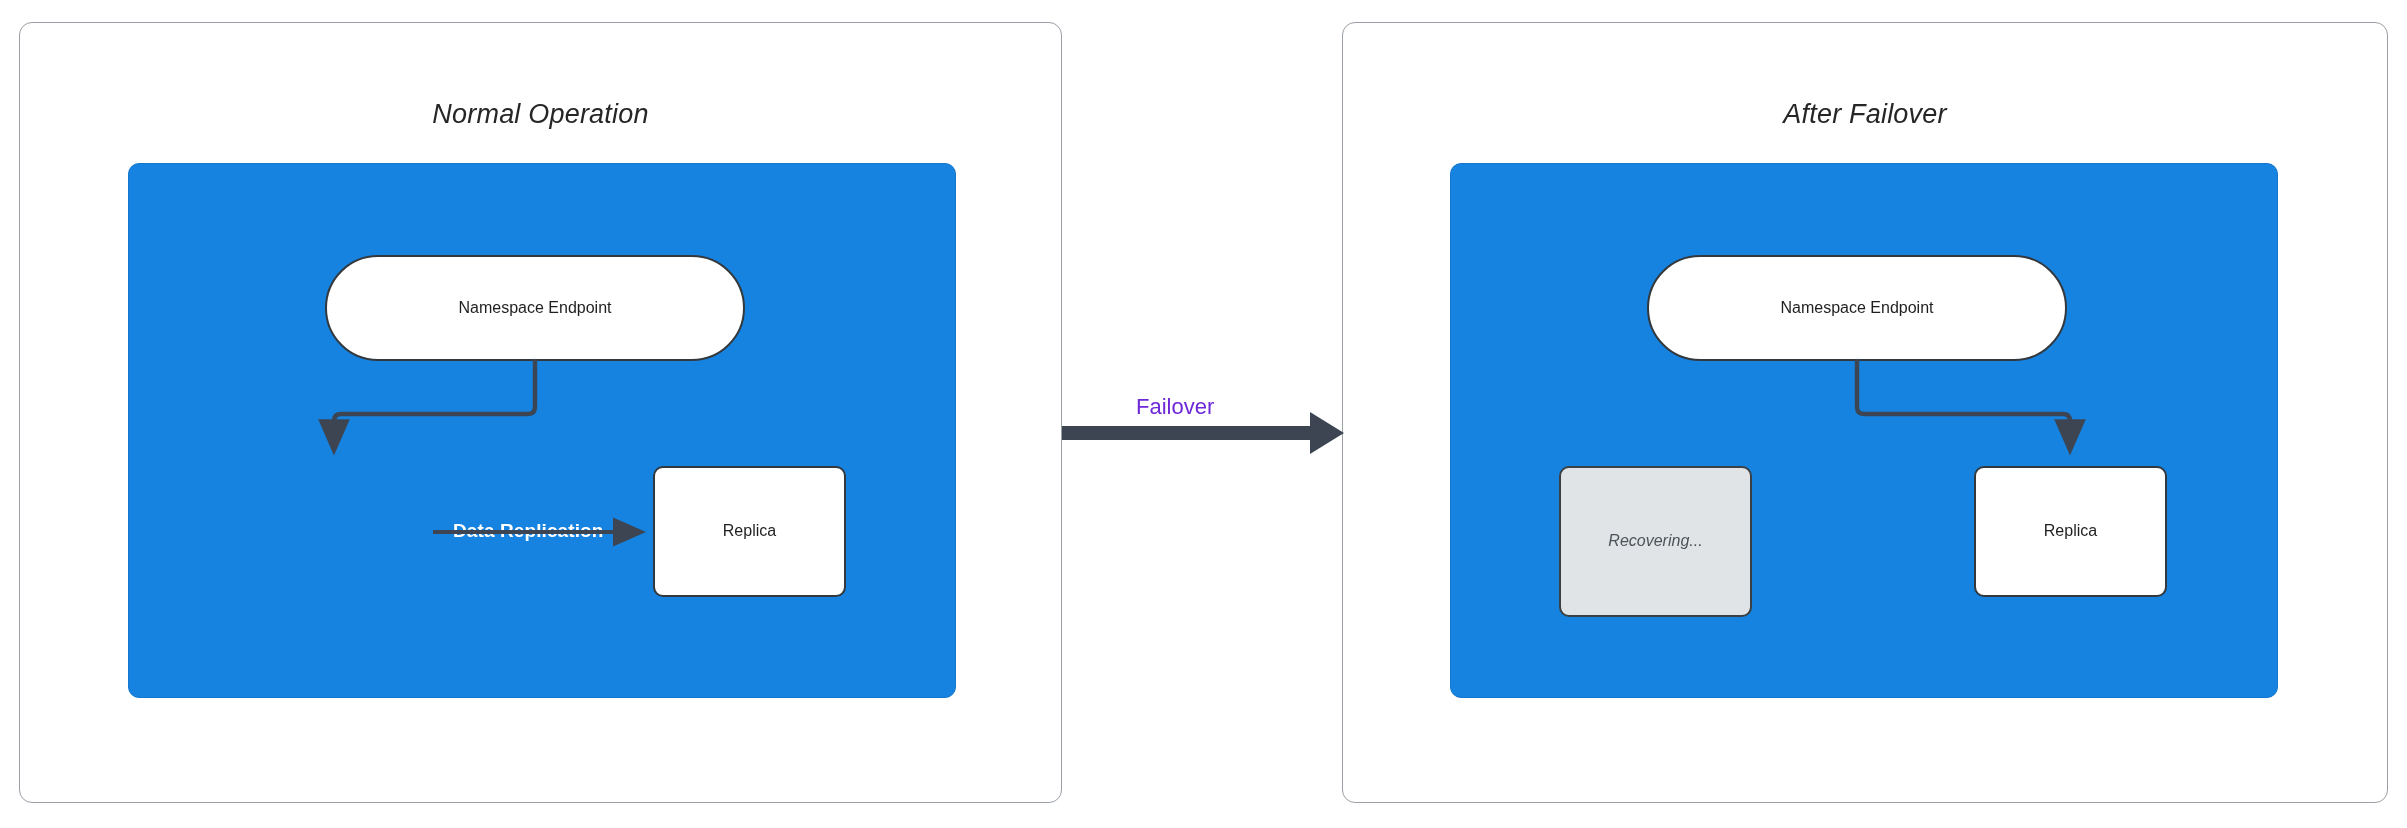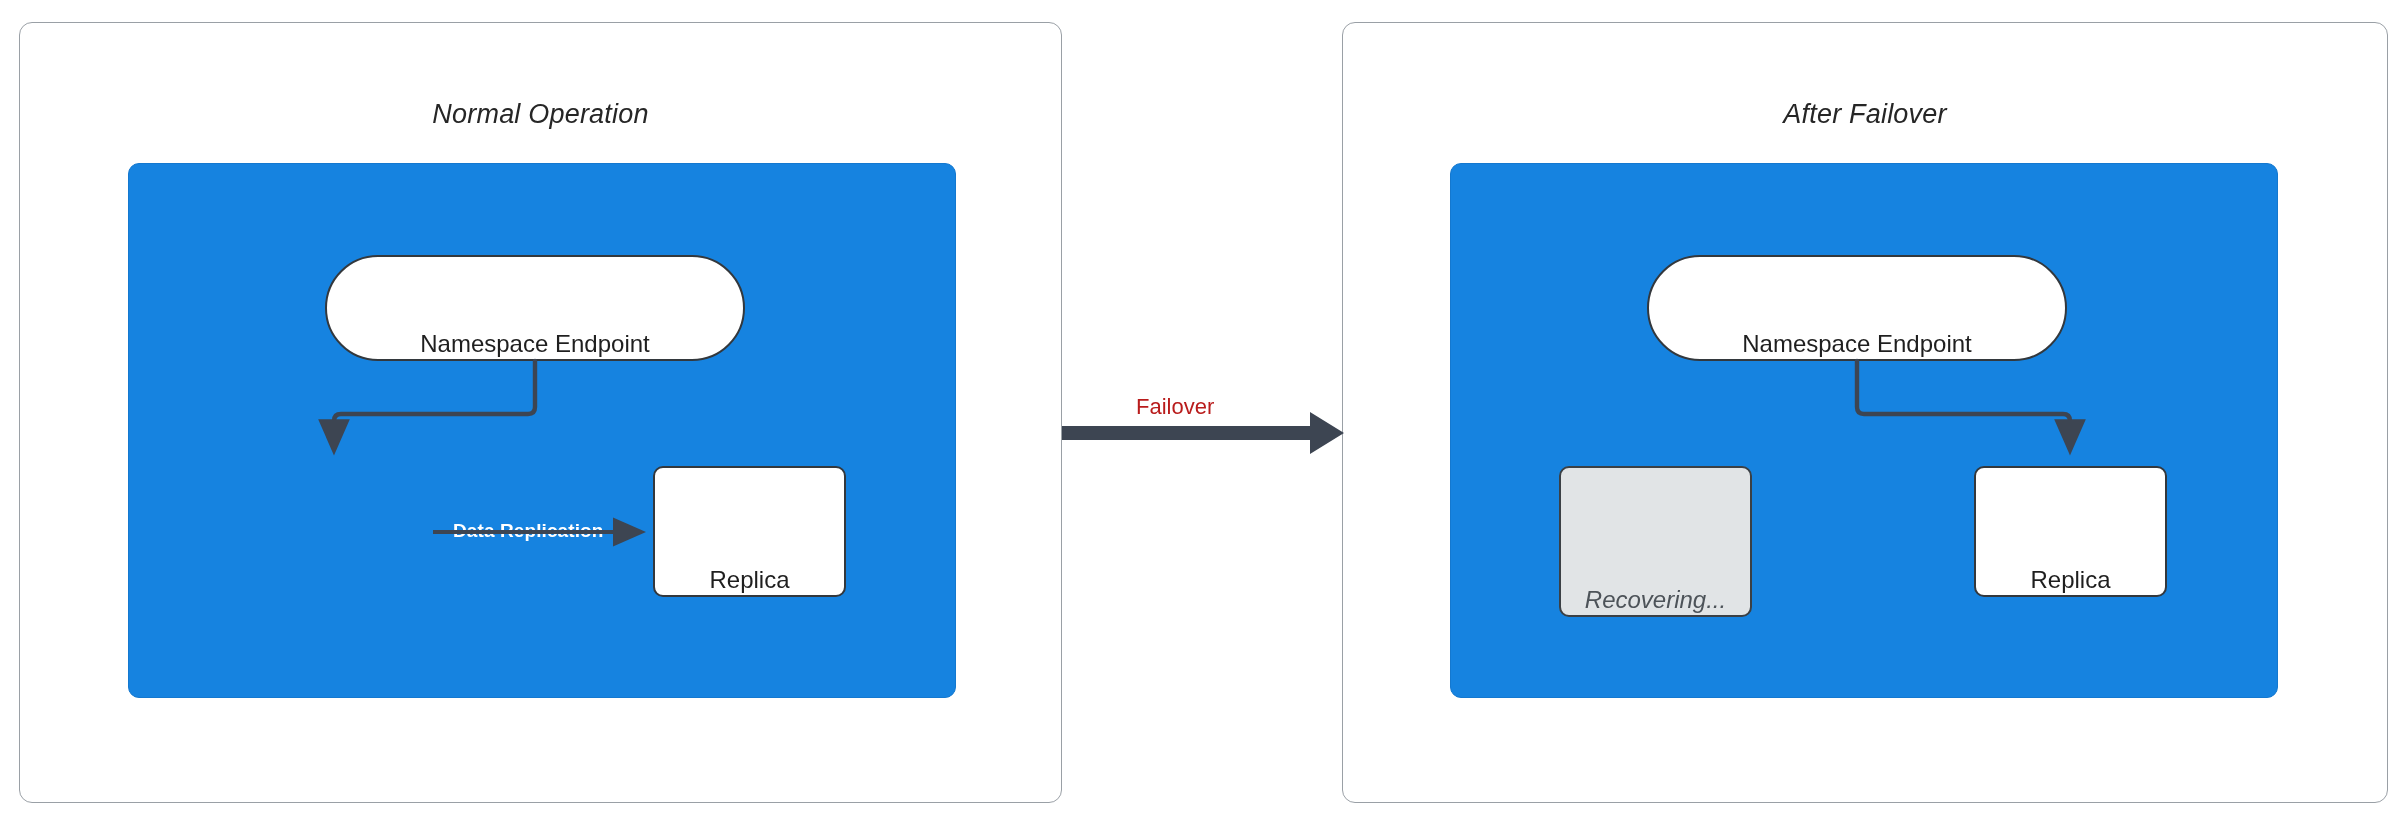--- a/index.html
+++ b/index.html
@@ -55,25 +55,25 @@
   #blue-left  { left: 128px;  top: 163px; width: 828px; height: 535px; }
   #blue-right { left: 1450px; top: 163px; width: 828px; height: 535px; }
 
   
   .node {
     position: absolute;
     box-sizing: border-box;
     background: #ffffff;
     border: 2.1px solid #33383d;
     display: flex;
-    align-items: flex-end;
+    align-items: center;
     justify-content: center;
     text-align: center;
     color: #1f1f1f;
-    font-size: 24px;
+    font-size: 16px;
     line-height: 1.26;
   }
   .node.pill   { border-radius: 60px; }
   .node.rect   { border-radius: 10px; }
   .node.dim    { background: #e1e4e6; border-color: #3b4045; color: #4d5359; font-style: italic; }
 
   
   #node-endpoint-left  { left: 325px; top: 255px; width: 420px; height: 106px; }
   #node-primary-left   { left: 238px; top: 466px; width: 193px; height: 131px; }
   #node-replica-left   { left: 653px; top: 466px; width: 193px; height: 131px; }
@@ -99,21 +99,21 @@
     font-weight: bold;
     color: #ffffff;
     white-space: nowrap;
     letter-spacing: 0.1px;
   }
   #label-data-replication { left: 453px; top: 520px; }
 
   .failover-label {
     position: absolute;
     font-size: 22px;
-    color: #b91c1c;
+    color: #6d28d9;
     white-space: nowrap;
   }
   #label-failover { left: 1136px; top: 394px; }
 </style>
 </head>
 <body>
 
 <div id="canvas">
 
   <div class="panel" id="panel-left">

